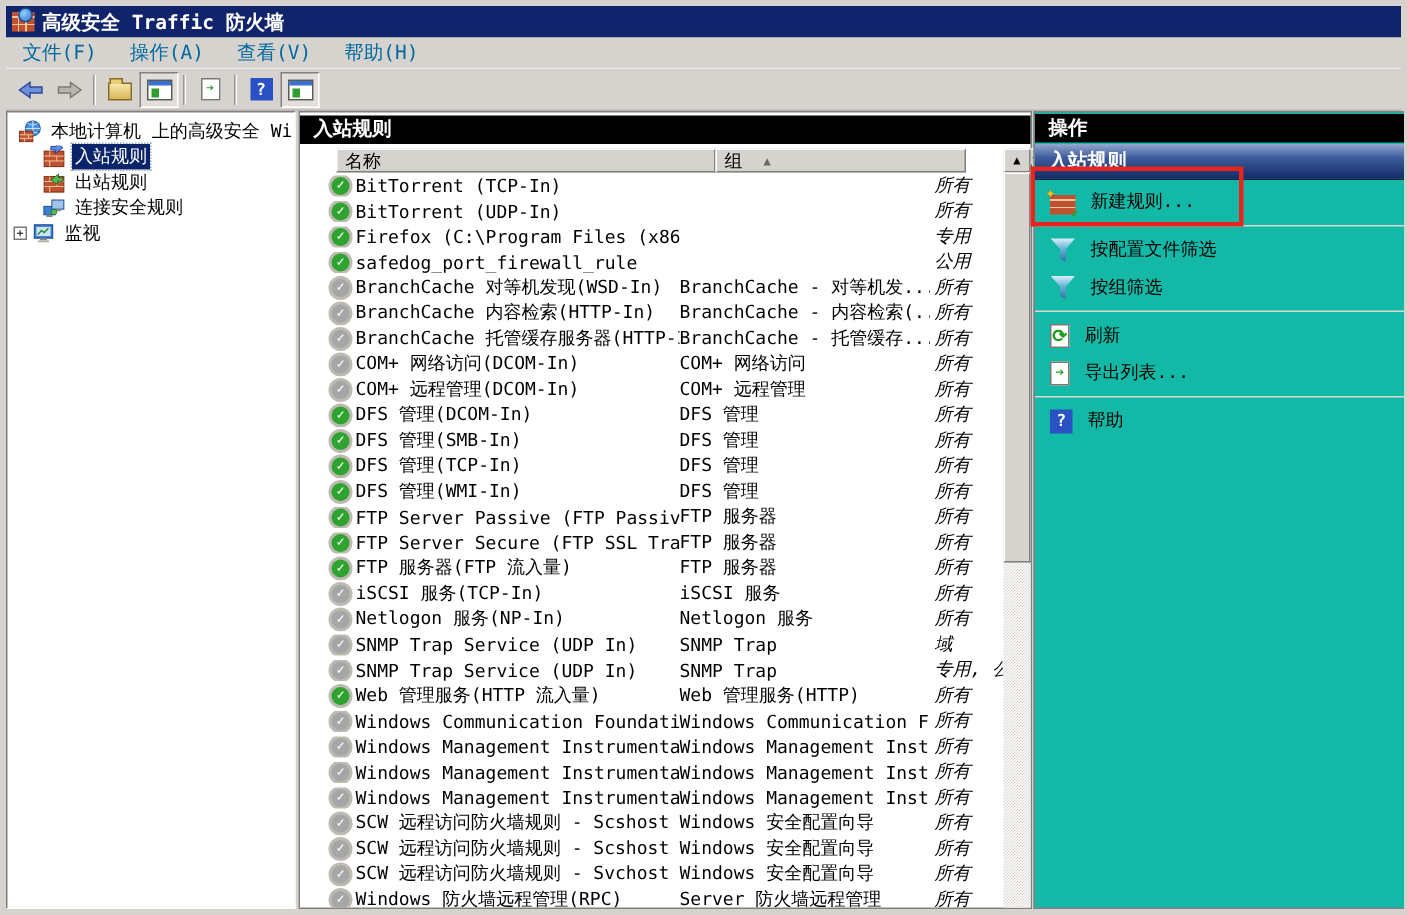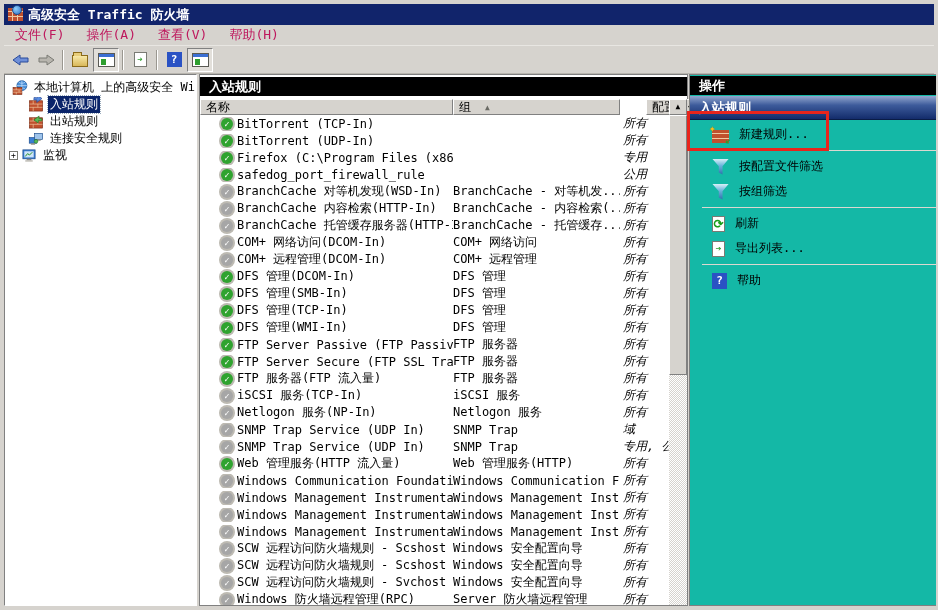--- a/index.html
+++ b/index.html
@@ -14,21 +14,21 @@
     background-image:
       linear-gradient(to bottom,transparent 3px,#f0c9a0 3px,#f0c9a0 4px,transparent 4px,
                       transparent 8px,#f0c9a0 8px,#f0c9a0 9px,transparent 9px),
       linear-gradient(to right,transparent 4px,#f0c9a0 4px,#f0c9a0 5px,transparent 5px,
                       transparent 9px,#f0c9a0 9px,#f0c9a0 10px,transparent 10px);}
   .brick::after{content:"";position:absolute;left:4px;top:-3px;width:8px;height:8px;border-radius:50%;
       background:radial-gradient(circle at 35% 35%,#8fd0ff,#2f6fbf);border:1px solid #1c4c8c;}
   
   .menubar{position:absolute;left:2px;top:23px;right:2px;height:21px;background:#d6d3ce;
            display:flex;align-items:center;font-size:13px;border-bottom:1px solid #e8e6e2;}
-  .menu-item{padding:2px 11px;color:#be185d;white-space:nowrap;}
+  .menu-item{padding:2px 11px;color:#0369a1;white-space:nowrap;}
   
   .toolbar{position:absolute;left:2px;top:44px;right:2px;height:28px;background:#d6d3ce;
            display:flex;align-items:center;padding-left:3px;border-bottom:1px solid #b8b5ae;}
   .tb-btn{width:26px;height:24px;display:flex;align-items:center;justify-content:center;
           border:1px solid transparent;}
   .tb-btn.pressed{border-color:#808080 #fff #fff #808080;background:#e2dfda;}
   .tb-sep{width:2px;height:20px;margin:0 3px;border-left:1px solid #9a9790;border-right:1px solid #fff;}
   .arrow-ico{width:17px;height:12px;}
   .doc-ico{width:13px;height:15px;background:#fff;border:1px solid #7a7a74;position:relative;
            font-size:9px;line-height:13px;text-align:center;color:#2e9e2e;font-weight:bold;}
@@ -78,21 +78,21 @@
   .sb-btn{position:absolute;left:0;width:18px;height:16px;background:#d6d3ce;border:1px solid;
           border-color:#fff #808080 #808080 #fff;font-size:8px;text-align:center;line-height:14px;color:#000;}
   .sb-thumb{position:absolute;left:0;top:16px;width:18px;height:260px;background:#d6d3ce;
             border:1px solid;border-color:#fff #808080 #808080 #fff;}
   
   #action-panel{left:687px;width:249px;border:1px solid #808080;background:#14b8a6;font-size:12px;}
   .ap-section-hdr{position:absolute;left:0;top:21px;right:0;height:24px;color:#fff;font-weight:bold;
       line-height:24px;padding-left:9px;font-size:13px;
       background:linear-gradient(180deg,#93a7cf 0%,#3d5b9b 40%,#132c6b 100%);
       border-bottom:1px solid #0a1c46;}
-  #action-items{position:absolute;left:12px;top:47px;right:0;}
+  #action-items{position:absolute;left:0;top:47px;right:0;}
   .action-item{display:flex;align-items:center;gap:10px;padding:4px 0 4px 10px;min-height:22px;}
   .action-item.sep{border-bottom:1px solid #dcd8d0;padding-bottom:7px;margin-bottom:3px;}
   .ai-icon{width:17px;height:16px;flex:0 0 auto;position:relative;}
   .ai-icon[data-icon="none"]{visibility:hidden;}
   .ai-icon[data-icon="new-rule"]{background:#c0502e;height:13px;margin-top:3px;
     background-image:linear-gradient(to bottom,transparent 3px,#f0c9a0 3px,#f0c9a0 4px,transparent 4px,
       transparent 8px,#f0c9a0 8px,#f0c9a0 9px,transparent 9px);}
   .ai-icon[data-icon="new-rule"]::before{content:"✦";position:absolute;left:-3px;top:-8px;color:#f2c022;
       font-size:11px;text-shadow:0 0 1px #8a6a00;}
   .ai-icon[data-icon="new-rule"]::after{content:"➜";position:absolute;right:-2px;bottom:-4px;color:#2e9e2e;
@@ -205,21 +205,21 @@
         <rect x="5.5" y="11.5" width="5" height="1.6" fill="#8a8a84"></rect>
         <rect x="4" y="13.1" width="8" height="1.4" fill="#b8b5ae"></rect>
       </svg>
       <span class="lbl">监视</span>
     </div>
   </div>
 
   <div class="panel" id="list-panel">
     <div class="blk-hdr">入站规则</div>
     <div class="col-hdrs">
-      <span class="col-hdr" style="width:253px;">
+      <span class="col-hdr" style="width:253px;margin-left:24px;">
         <span>名称</span>
       </span>
       <span class="col-hdr" style="width:167px;">
         <span>组</span>
         <span class="sort-arrow">▲</span>
       </span>
       <span class="col-hdr" style="width:51px;margin-left:26px;">
         <span>配置文件</span>
       </span>
     </div>

